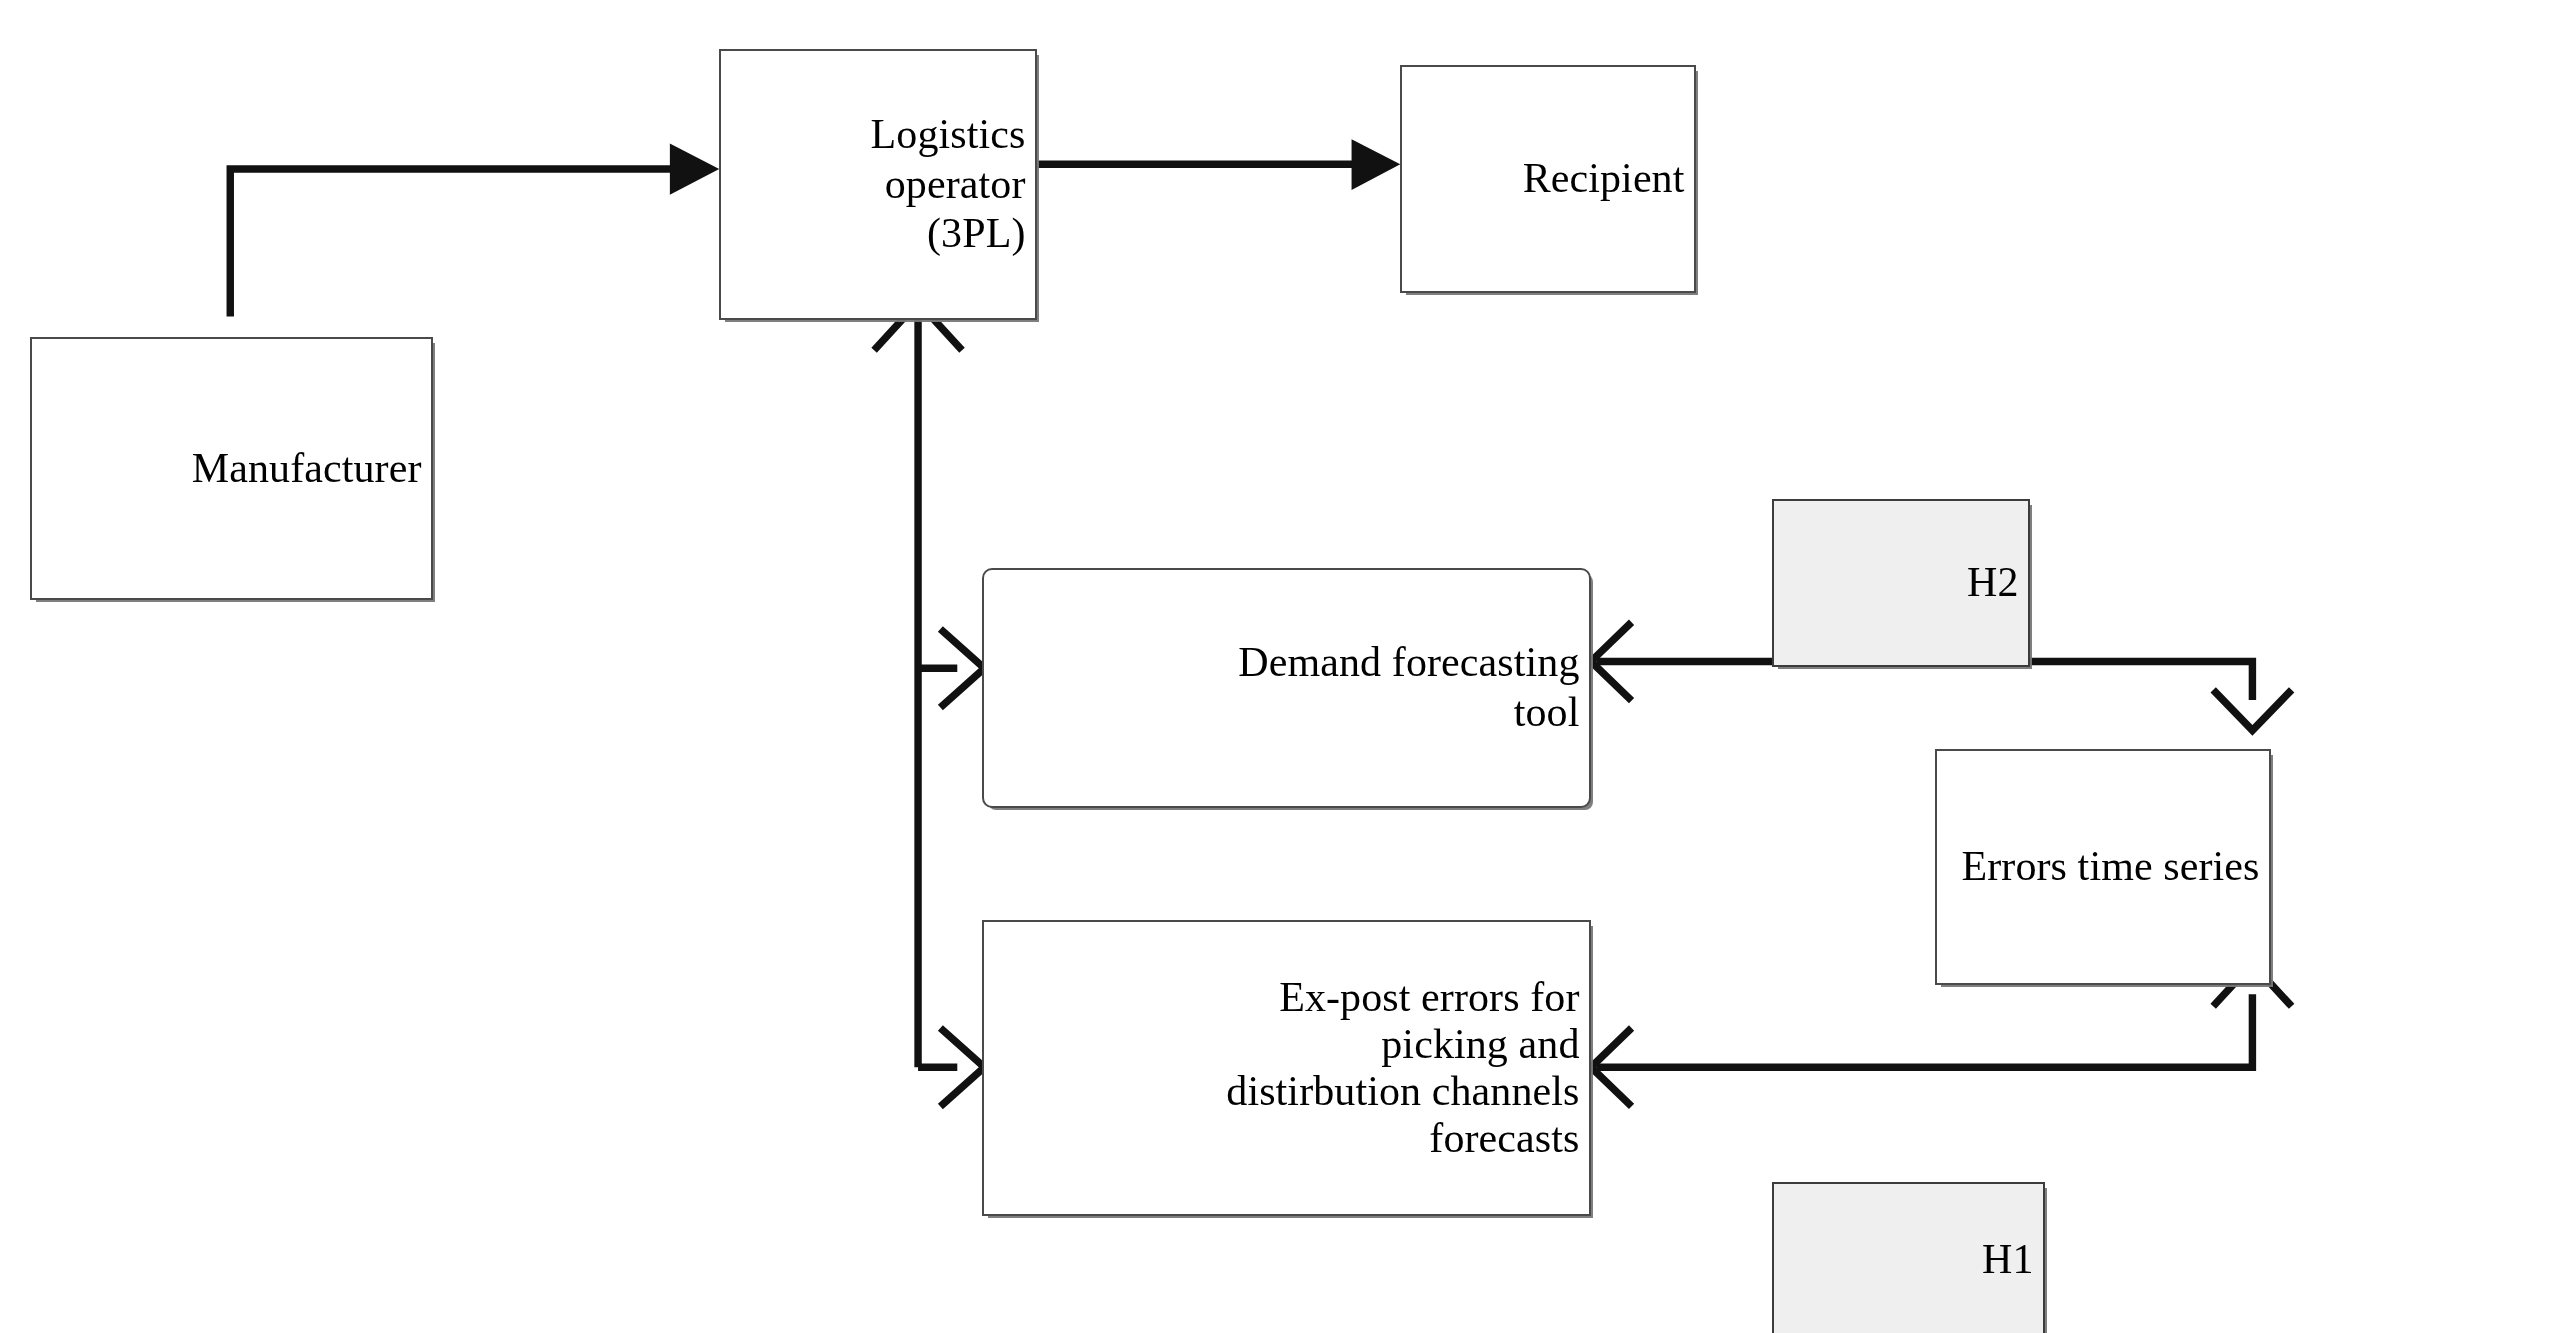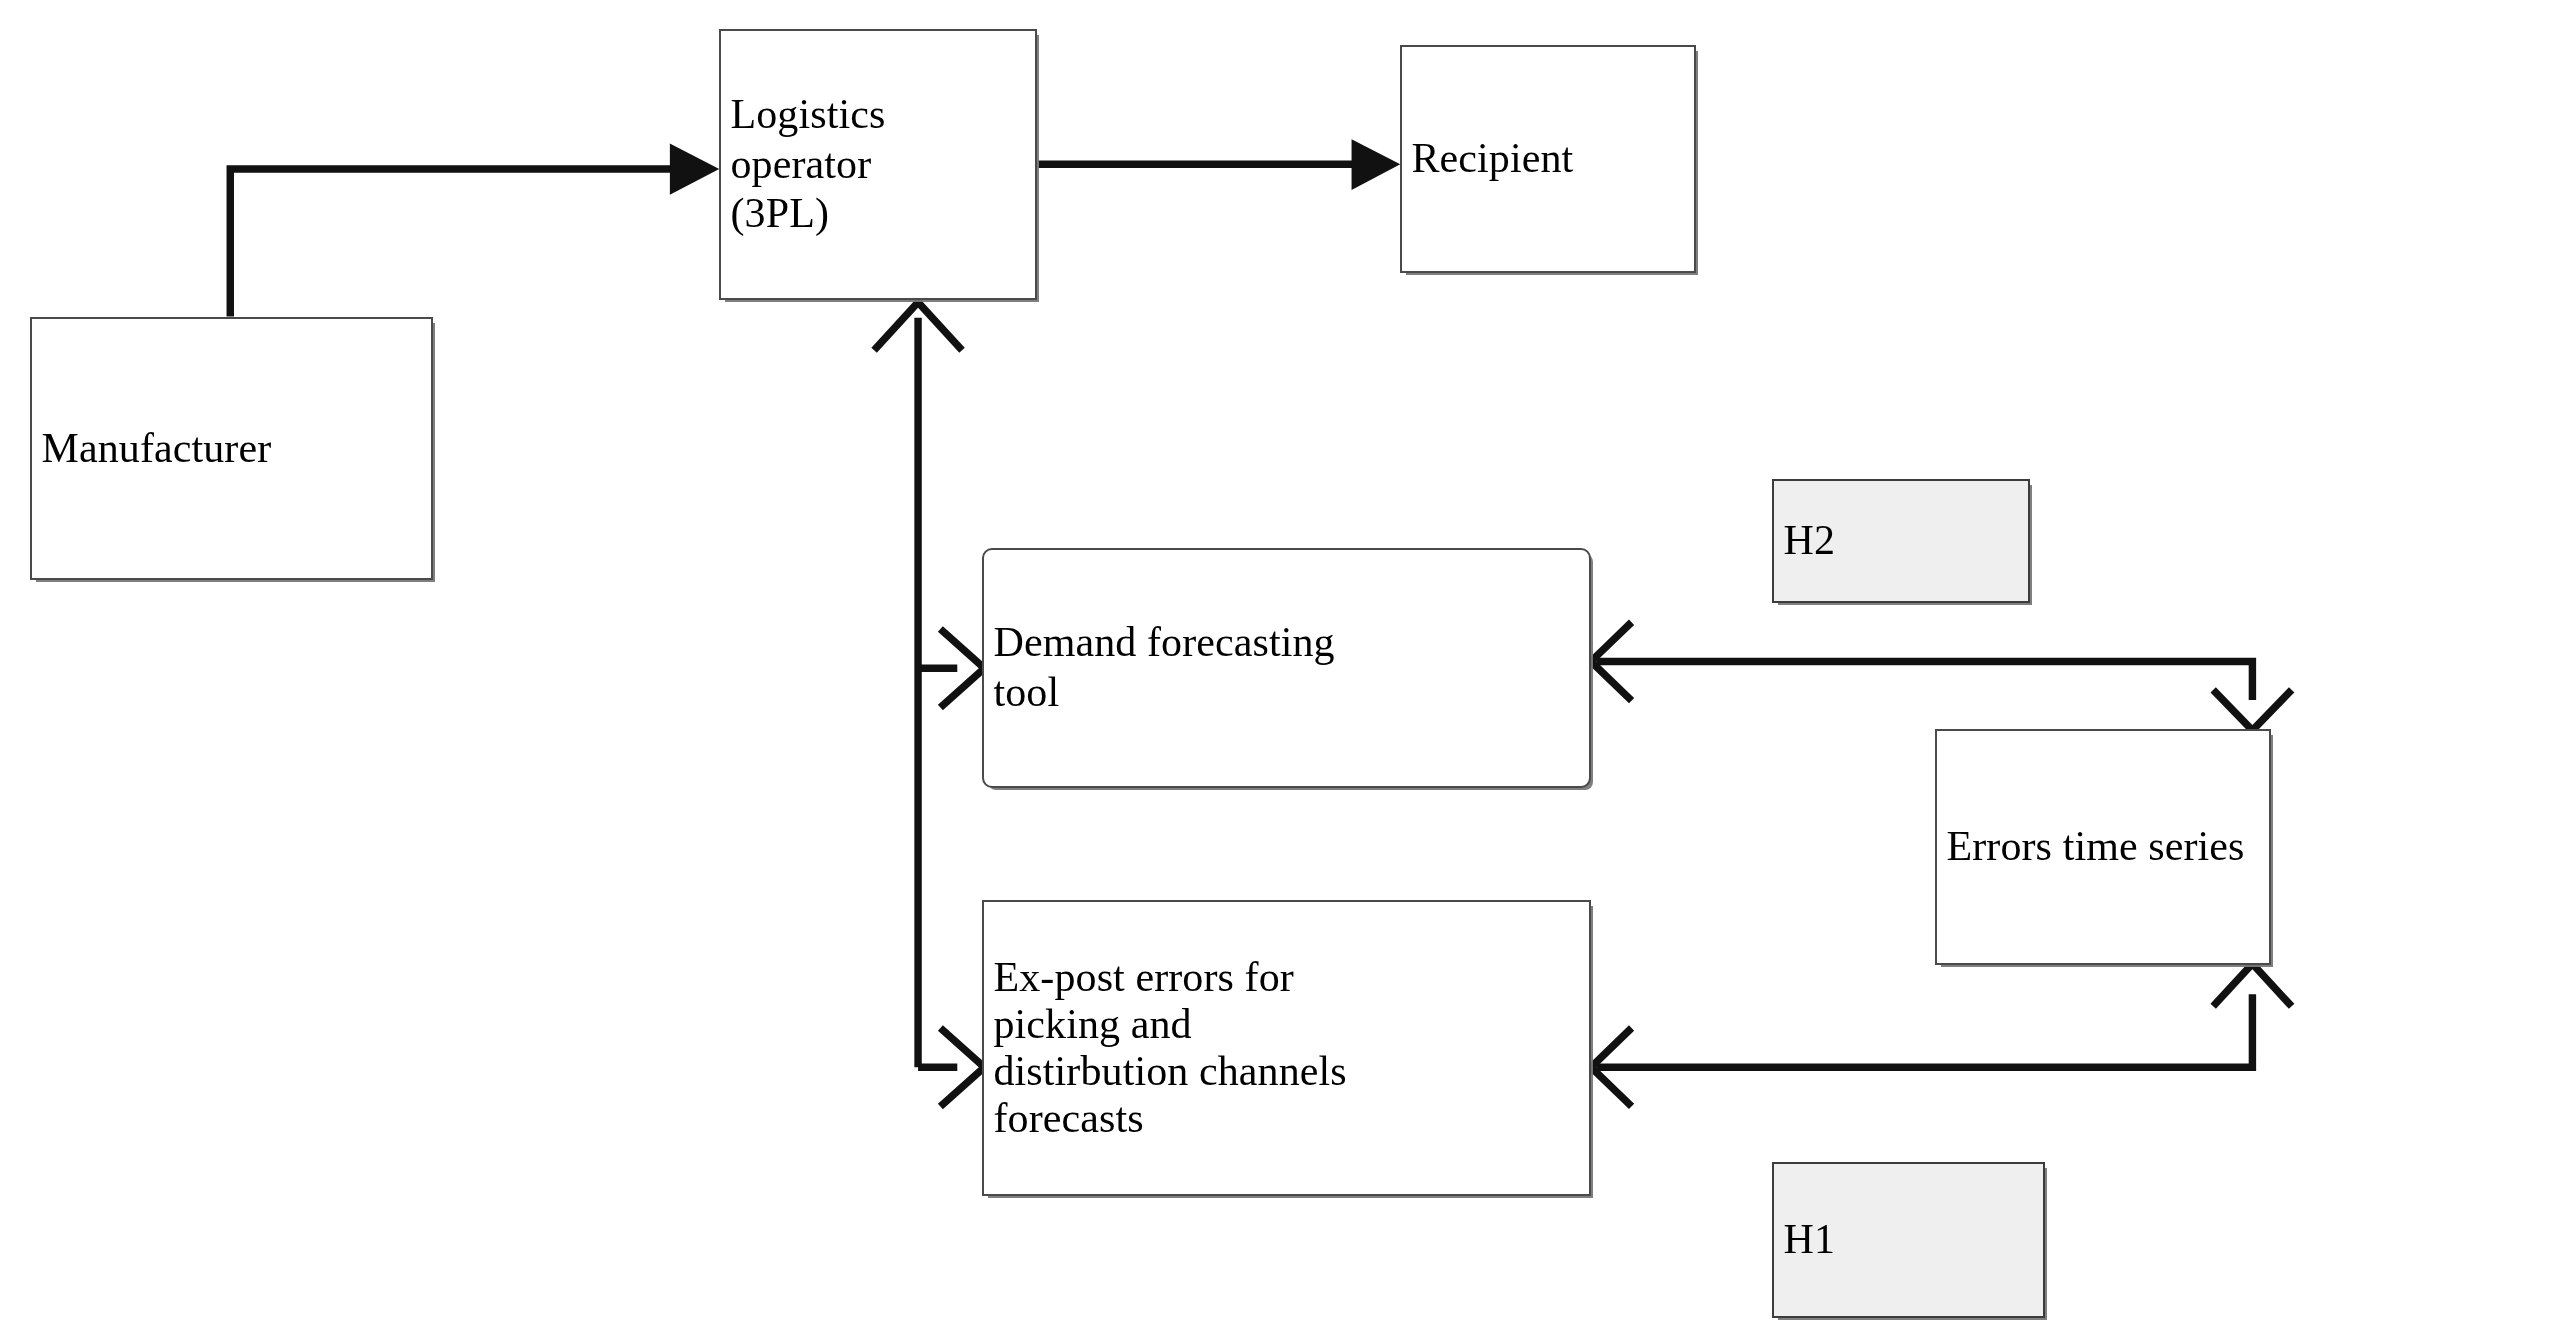--- a/index.html
+++ b/index.html
@@ -28,21 +28,22 @@
   }
   .node-box {
     position: absolute;
     box-sizing: border-box;
     background: #ffffff;
     border: 2px solid #4a4a4a;
     box-shadow: 4px 4px 0 -2px rgba(120,120,120,0.95);
     display: flex;
     align-items: center;
     justify-content: center;
-    text-align: left;
+    text-align: right;
+    margin-top: 20px;
   }
   .node-box.hypothesis {
     background: #efefef;
     border: 2px solid #3c3c3c;
   }
   .node-label {
     display: block;
     width: 100%;
     padding: 0 9.5px;
     color: #000000;
@@ -120,21 +121,21 @@
       </div>
       <div class="node-box" style="left: 982px; top: 900px; width: 609px; height: 296px;">
         <span class="node-label small-gap">Ex-post errors for
 picking and
 distirbution channels
 forecasts</span>
       </div>
       <div class="node-box" style="left: 1935px; top: 729px; width: 336px; height: 236px;">
         <span class="node-label">Errors time series</span>
       </div>
-      <div class="node-box hypothesis" style="left: 1772px; top: 479px; width: 258px; height: 124px;">
+      <div class="node-box hypothesis" style="left: 1772px; top: 479px; width: 258px; height: 168px;">
         <span class="node-label">H2</span>
       </div>
       <div class="node-box hypothesis" style="left: 1772px; top: 1162px; width: 273px; height: 156px;">
         <span class="node-label">H1</span>
       </div>
     </div>
 
 </div>
 
 

